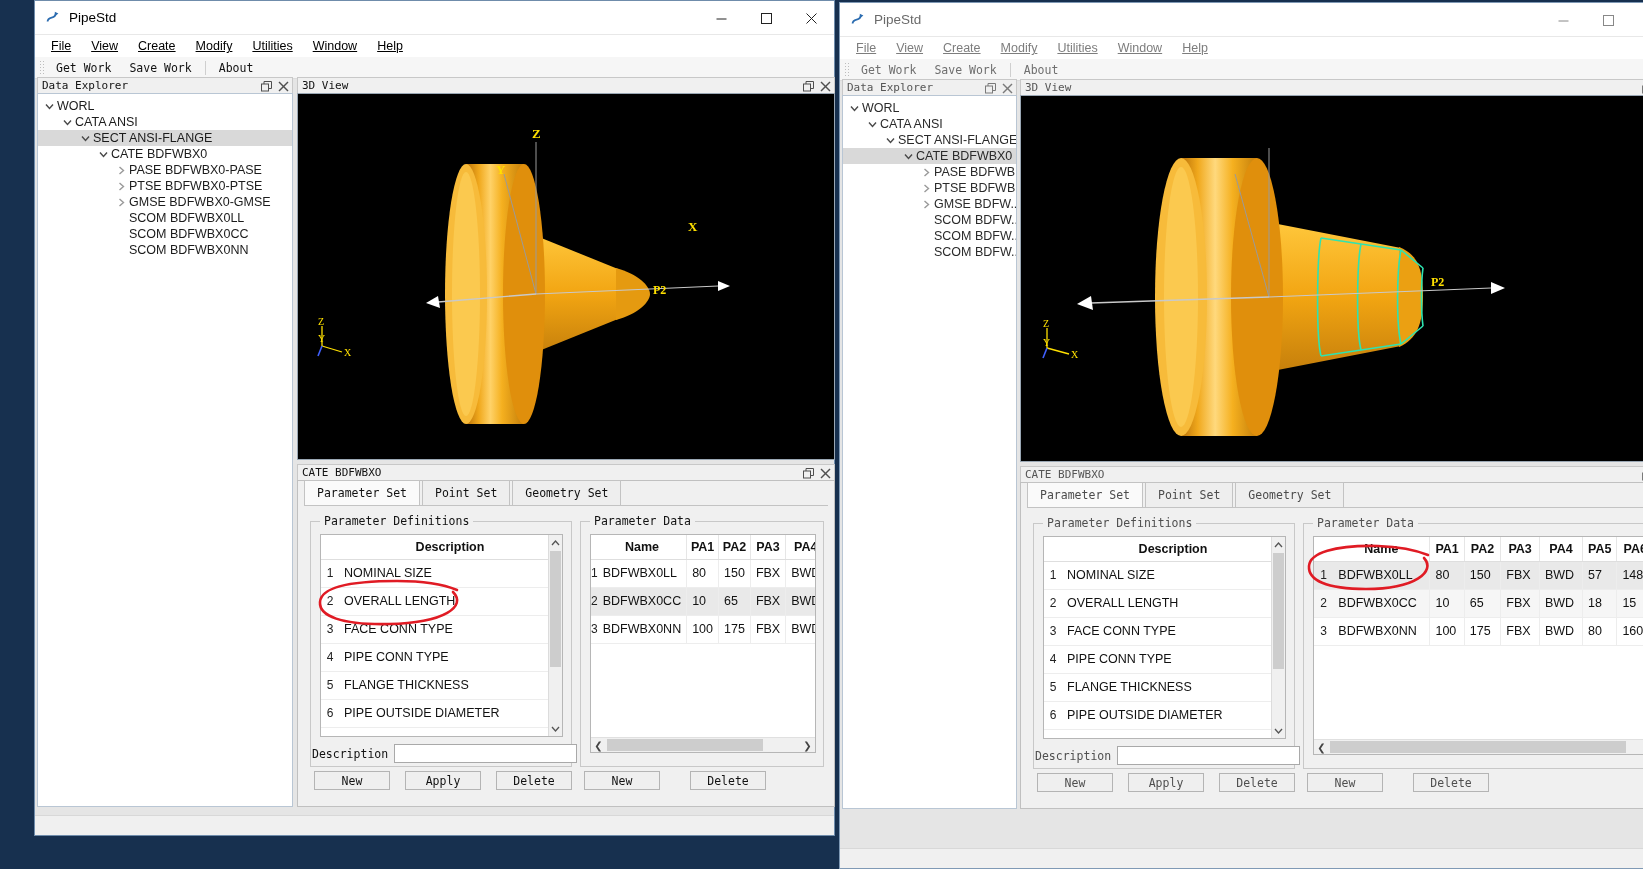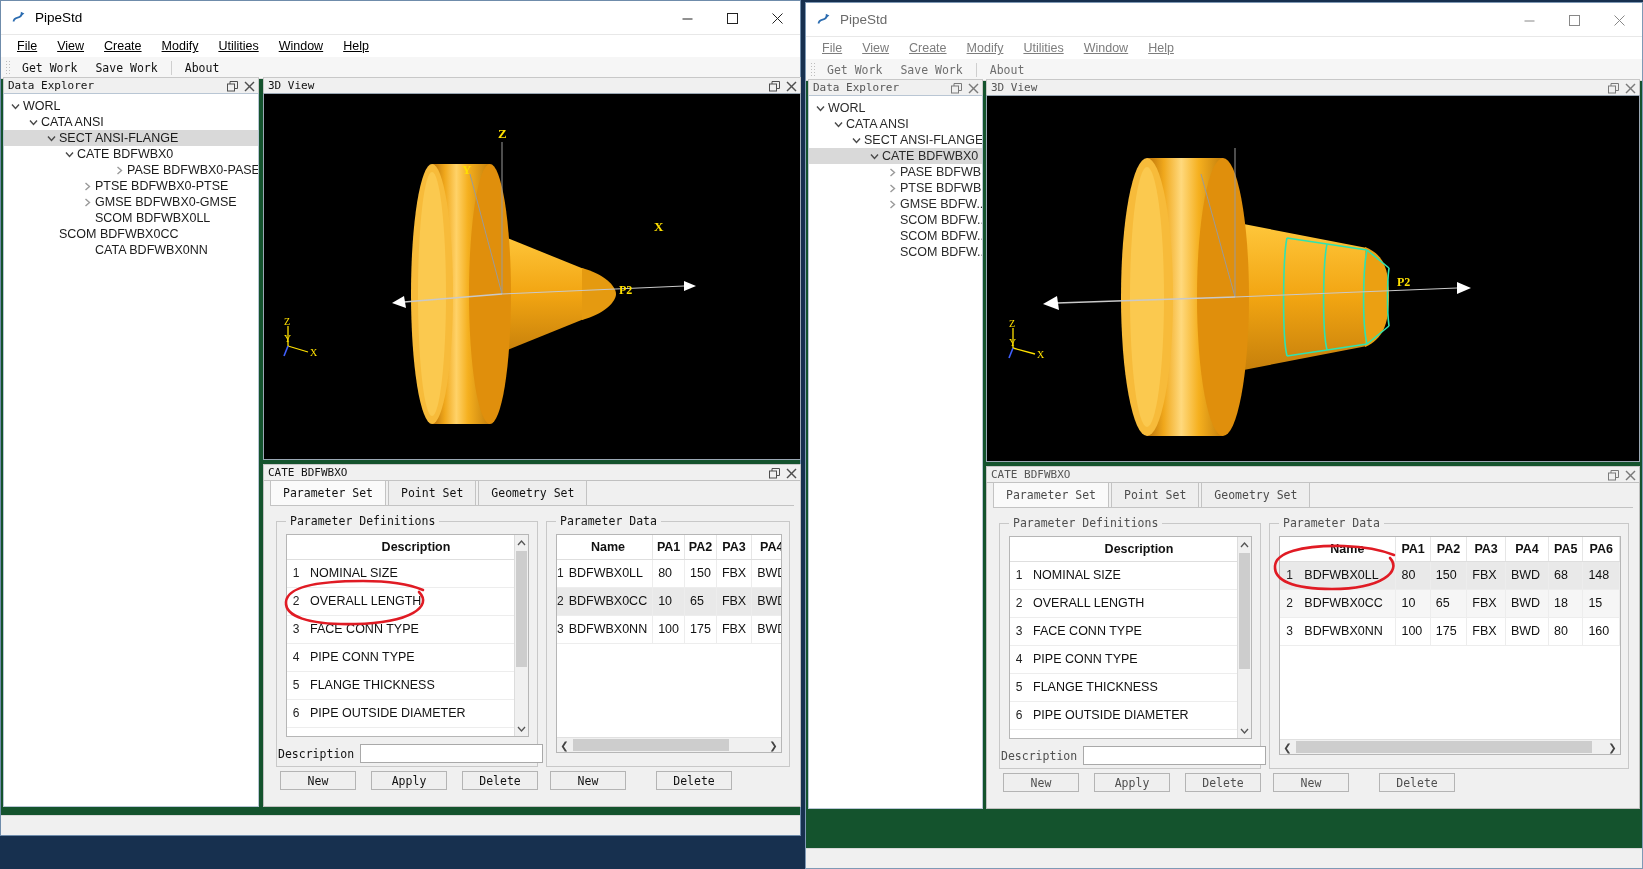--- a/index.html
+++ b/index.html
@@ -6,21 +6,21 @@
   html, body {
     margin: 0; padding: 0;
     width: 1643px; height: 869px;
     background: #1c3354;
     font-family: "Liberation Sans", sans-serif;
     overflow: hidden;
   }
   .root { position: relative; width: 1643px; height: 869px; background: #17304f; }
 
   
-  .window { position: absolute; background: #14532d; border: 1px solid #9ab0c8; }
+  .window { position: absolute; background: #e5e5e5; border: 1px solid #9ab0c8; margin-left: 34px; }
   .win-left  { left: 0; top: 0; width: 801px; height: 836px; border:1px solid #6f8cab; }
   .win-right { left: 805px; top: 2px; width: 838px; height: 867px; border:1px solid #7f99b5; }
 
   .titlebar {
     height: 34px; background: #ffffff; display: flex; align-items: center;
     padding-left: 9px; position: relative; border-bottom: 1px solid #e8e8e8;
   }
   .title-logo { width: 18px; height: 18px; margin-right: 7px; flex: 0 0 auto; }
   .title-text { font-size: 13.5px; color: #000; font-family: "Liberation Sans", sans-serif; }
   .win-right .title-text { color: #6a6a6a; }
@@ -216,21 +216,21 @@
             <span class="tlabel">SECT ANSI-FLANGE</span>
           </div>
           <div class="tnode" style="padding-left: 58px;">
             <span class="tw">
               <svg width="9" height="9" viewBox="0 0 9 9">
                 <polyline points="1,2.5 4.5,6.5 8,2.5" fill="none" stroke="#4a4a4a" stroke-width="1.4"></polyline>
               </svg>
             </span>
             <span class="tlabel">CATE BDFWBX0</span>
           </div>
-          <div class="tnode" style="padding-left: 108px;">
+          <div class="tnode" style="padding-left: 76px;">
             <span class="tw">
               <svg width="9" height="9" viewBox="0 0 9 9">
                 <polyline points="2.5,1 6.5,4.5 2.5,8" fill="none" stroke="#9a9a9a" stroke-width="1.4"></polyline>
               </svg>
             </span>
             <span class="tlabel">PASE BDFWBX0-PASE</span>
           </div>
           <div class="tnode" style="padding-left: 76px;">
             <span class="tw">
               <svg width="9" height="9" viewBox="0 0 9 9">
@@ -244,27 +244,27 @@
               <svg width="9" height="9" viewBox="0 0 9 9">
                 <polyline points="2.5,1 6.5,4.5 2.5,8" fill="none" stroke="#9a9a9a" stroke-width="1.4"></polyline>
               </svg>
             </span>
             <span class="tlabel">GMSE BDFWBX0-GMSE</span>
           </div>
           <div class="tnode" style="padding-left: 76px;">
             <span class="tw"></span>
             <span class="tlabel">SCOM BDFWBX0LL</span>
           </div>
-          <div class="tnode" style="padding-left: 40px;">
+          <div class="tnode" style="padding-left: 76px;">
             <span class="tw"></span>
             <span class="tlabel">SCOM BDFWBX0CC</span>
           </div>
           <div class="tnode" style="padding-left: 76px;">
             <span class="tw"></span>
-            <span class="tlabel">CATA BDFWBX0NN</span>
+            <span class="tlabel">SCOM BDFWBX0NN</span>
           </div>
         </div>
     </div>
 
     <div class="pane-header" style="position:absolute; left:262px; top:76px; width:538px;">
       <span>3D View</span>
       <span class="hdr-btns">
         <svg class="hdr-ico" viewBox="0 0 11 11">
           <rect x="0.5" y="3" width="7" height="7" fill="none" stroke="#333"></rect>
           <polyline points="3,3 3,0.5 10.5,0.5 10.5,7.5 8,7.5" fill="none" stroke="#333"></polyline>
@@ -763,21 +763,21 @@
                 </tr>
               </thead>
             <tbody id="pd-body-right">
                 <tr class="hl">
                   <td class="rn">1</td>
                   <td>BDFWBX0LL</td>
                   <td>80</td>
                   <td>150</td>
                   <td>FBX</td>
                   <td>BWD</td>
-                  <td>68</td>
+                  <td>57</td>
                   <td>148</td>
                 </tr>
                 <tr class="alt">
                   <td class="rn">2</td>
                   <td>BDFWBX0CC</td>
                   <td>10</td>
                   <td>65</td>
                   <td>FBX</td>
                   <td>BWD</td>
                   <td>18</td>

